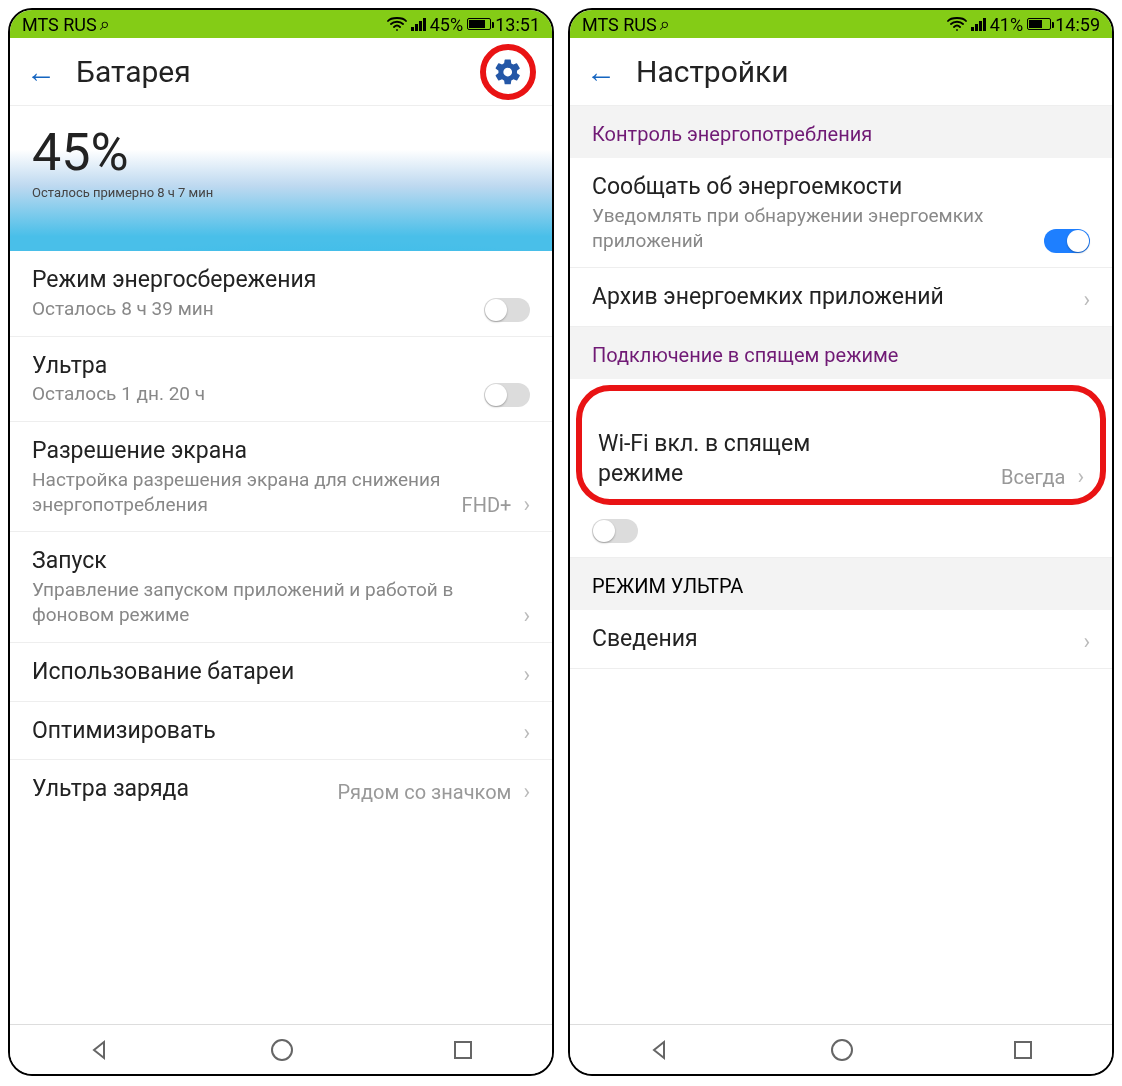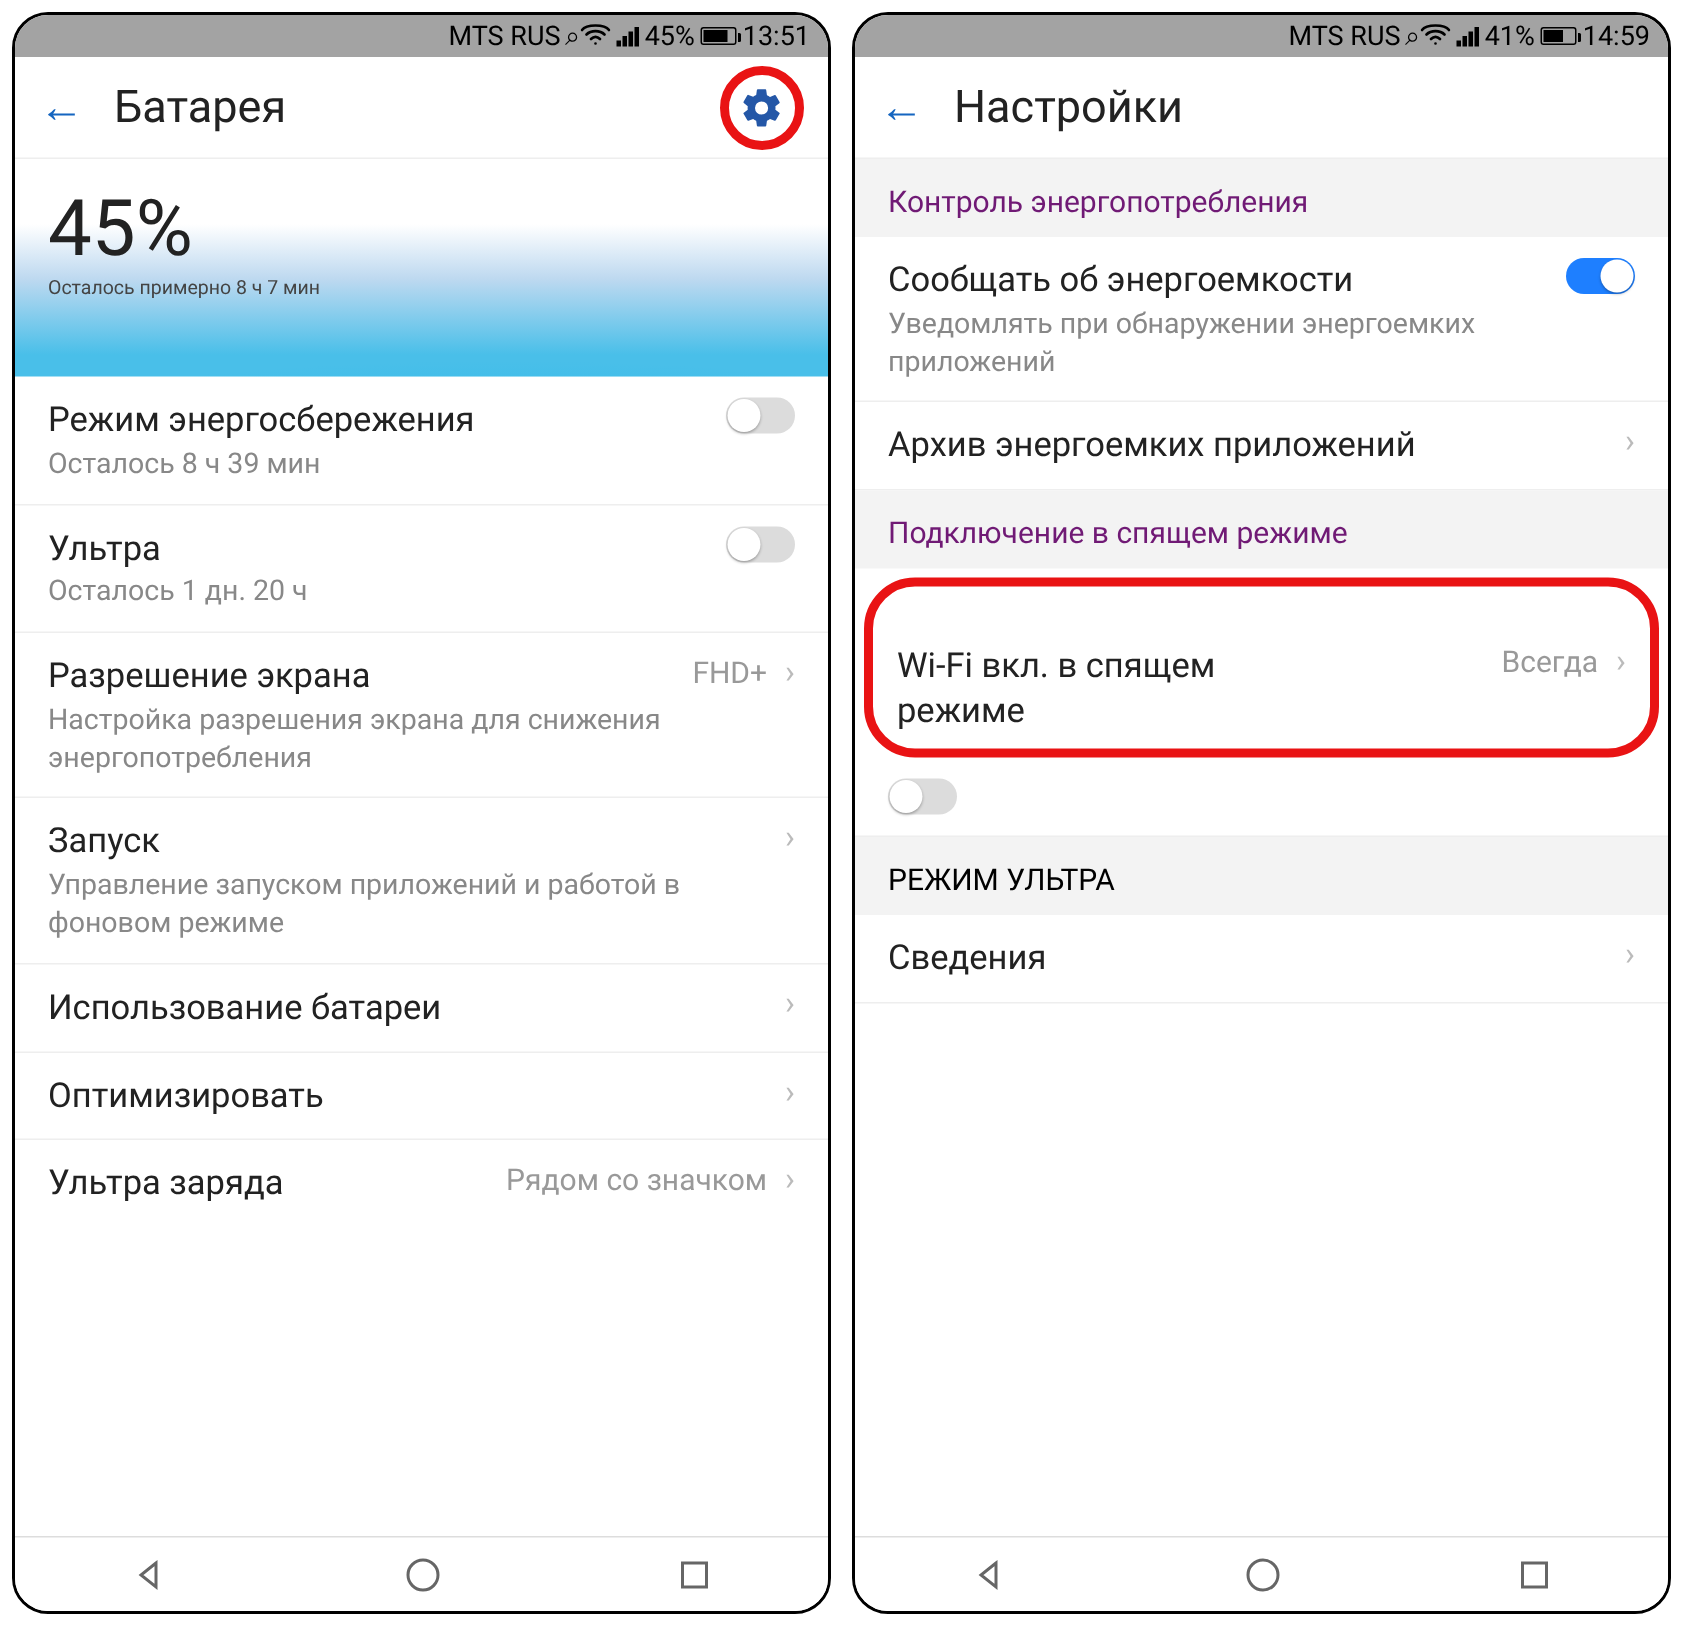--- a/index.html
+++ b/index.html
@@ -19,26 +19,26 @@
     border-radius: 24px;
     overflow: hidden;
     background: #fff;
     display: flex;
     flex-direction: column;
     position: relative;
   }
   .statusbar {
     height: 28px;
     display: flex;
-    justify-content: flex-end;
+    justify-content: space-between;
     align-items: center;
     padding: 0 12px;
     font-size: 18px;
     color: #000;
-    background: #a3a3a3;
+    background: #84cc16;
   }
   .status-left { display: flex; align-items: center; gap: 3px; }
   .status-right { display: flex; align-items: center; gap: 4px; }
   .search-glyph { font-size: 18px; font-weight: 300; }
   .signal { display: inline-flex; align-items: flex-end; gap: 1px; }
   .signal span { width: 3px; background: #000; }
   .signal span:nth-child(1){height:4px;} .signal span:nth-child(2){height:7px;} .signal span:nth-child(3){height:10px;} .signal span:nth-child(4){height:13px;}
   .batt-ico { width: 24px; height: 12px; border: 1.5px solid #000; border-radius: 2px; position: relative; display: inline-block; }
   .batt-ico::after { content:""; position:absolute; right:-4px; top:3px; width:2px; height:6px; background:#000; border-radius:0 1px 1px 0;}
   .batt-fill { position:absolute; left:1px; top:1px; bottom:1px; background:#000; }
@@ -85,21 +85,21 @@
       linear-gradient(180deg, #fff 0%, #fff 30%, #bed9f0 55%, #49bfe9 90%);
   }
   .battery-pct { font-size: 52px; color: #222; }
   .battery-note { font-size: 13px; color: #444; margin-top: 2px; }
 
   .list { flex: 1; overflow: hidden; }
   .row {
     padding: 14px 22px;
     border-bottom: 1px solid #eee;
     display: flex;
-    align-items: flex-start;
+    align-items: flex-end;
     gap: 12px;
   }
   .row.no-border { border-bottom: none; }
   .row-body { flex: 1; min-width: 0; }
   .row-title { font-size: 23px; color: #222; line-height: 1.3; }
   .row-sub { font-size: 19px; color: #888; margin-top: 2px; line-height: 1.3; }
   .row-value { font-size: 20px; color: #999; white-space: nowrap; }
   .chev { color: #bbb; font-size: 22px; }
   .switch {
     width: 46px; height: 24px; border-radius: 14px; position: relative;

